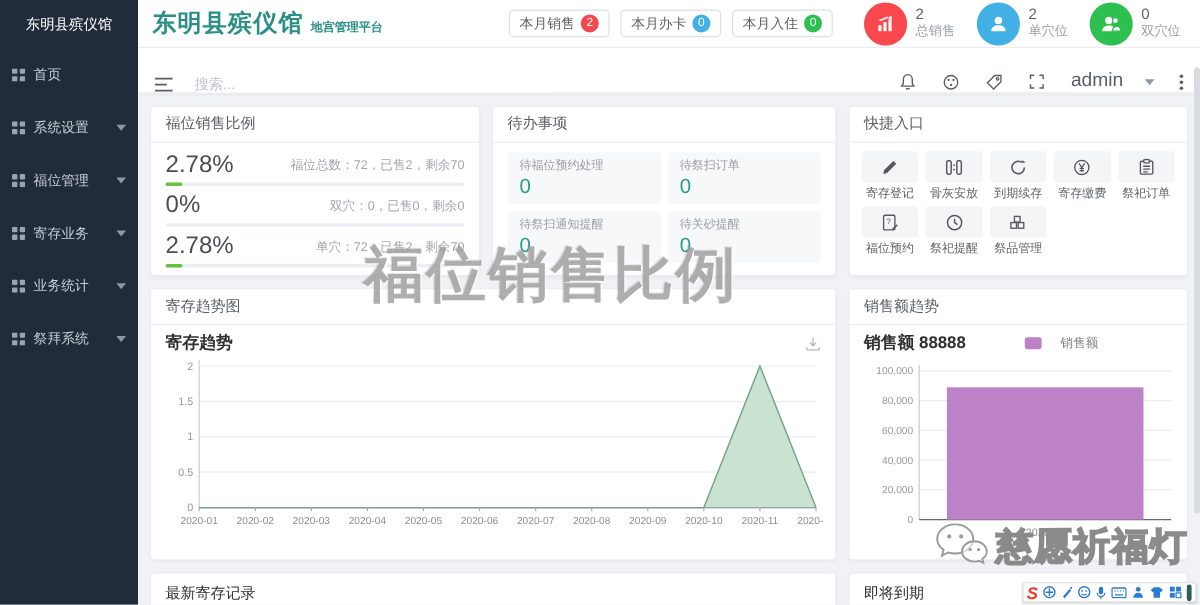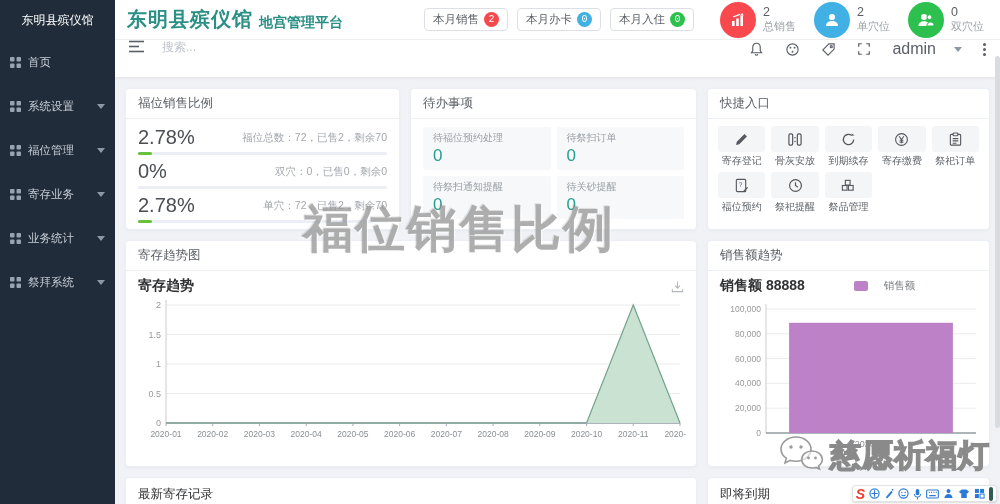--- a/index.html
+++ b/index.html
@@ -11,31 +11,31 @@
   
   .sidebar { position:absolute; left:0; top:0; bottom:0; width:115px; background:#212c3a; z-index:2; }
   .sb-title { height:40px; line-height:40px; text-align:center; color:#fff; font-size:12px; }
   .sb-item { display:flex; align-items:center; height:44px; padding:0 10px; color:#c6cdd6; font-size:11.5px; cursor:pointer; }
   .sb-item .sb-ico { display:inline-flex; margin-right:7px; color:#9aa4b1; }
   .sb-item .caret { margin-left:auto; width:0; height:0; border-left:4px solid transparent; border-right:4px solid transparent; border-top:5px solid #8e98a5; }
   
   .main { margin-left:115px; }
   .hd1 { height:40px; background:#fff; display:flex; align-items:center; padding:0 12px; border-bottom:1px solid #f0f0f0; }
   .hd-title { font-size:20px; font-weight:bold; color:#2a8f85; letter-spacing:1px; }
-  .hd-sub { font-size:14px; font-weight:bold; color:#2a8f85; margin-left:6px; margin-top:6px; }
-  .badges { display:flex; gap:9px; margin-left:auto;font-family:Liberation Mono, monospace; }
+  .hd-sub { font-size:10px; font-weight:bold; color:#2a8f85; margin-left:6px; margin-top:6px; }
+  .badges { display:flex; gap:9px; margin-left:auto; }
   .badge-box { display:flex; align-items:center; gap:5px; border:1px solid #dcdfe6; border-radius:4px; padding:3px 8px; font-size:11.5px; color:#5a5e66; background:#fff; cursor:pointer; }
   .badge-num { width:15px; height:15px; border-radius:50%; color:#fff; font-size:10px; display:flex; align-items:center; justify-content:center; }
   .stats { display:flex; gap:18px; margin-left:26px; margin-right:4px; }
   .stat { display:flex; align-items:center; gap:7px; }
   .stat-circle { width:36px; height:36px; border-radius:50%; display:flex; align-items:center; justify-content:center; }
   .stat-txt { display:flex; flex-direction:column; line-height:1.25; }
   .stat-val { font-size:12.5px; color:#5a5e66; }
   .stat-lab { font-size:11px; color:#9aa0a6; }
-  .hd2 { height:38px; background:#fff; display:flex; align-items:flex-start; padding:0 14px; border-bottom:1px solid #e8e8e8; box-shadow:0 1px 3px rgba(0,0,0,.04); }
+  .hd2 { height:38px; background:#fff; display:flex; align-items:flex-end; padding:0 14px; border-bottom:1px solid #e8e8e8; box-shadow:0 1px 3px rgba(0,0,0,.04); }
   .hamburger { color:#5a5e66; display:flex; cursor:pointer; }
   .search-input { border:none; outline:none; font-size:12px; margin-left:18px; width:300px; color:#333; }
   .search-input::placeholder { color:#c0c4cc; }
   .hd2-right { margin-left:auto; display:flex; align-items:center; gap:21px; color:#5a5e66; }
   .hd-ico { display:flex; cursor:pointer; }
   .user-drop { display:flex; align-items:center; gap:18px; font-size:16px; cursor:pointer; }
   .user-caret { width:0; height:0; border-left:4px solid transparent; border-right:4px solid transparent; border-top:5px solid #8e98a5; }
   .vdots { display:flex; flex-direction:column; gap:2px; cursor:pointer; }
   .vdots i { width:3px; height:3px; border-radius:50%; background:#5a5e66; }
   

